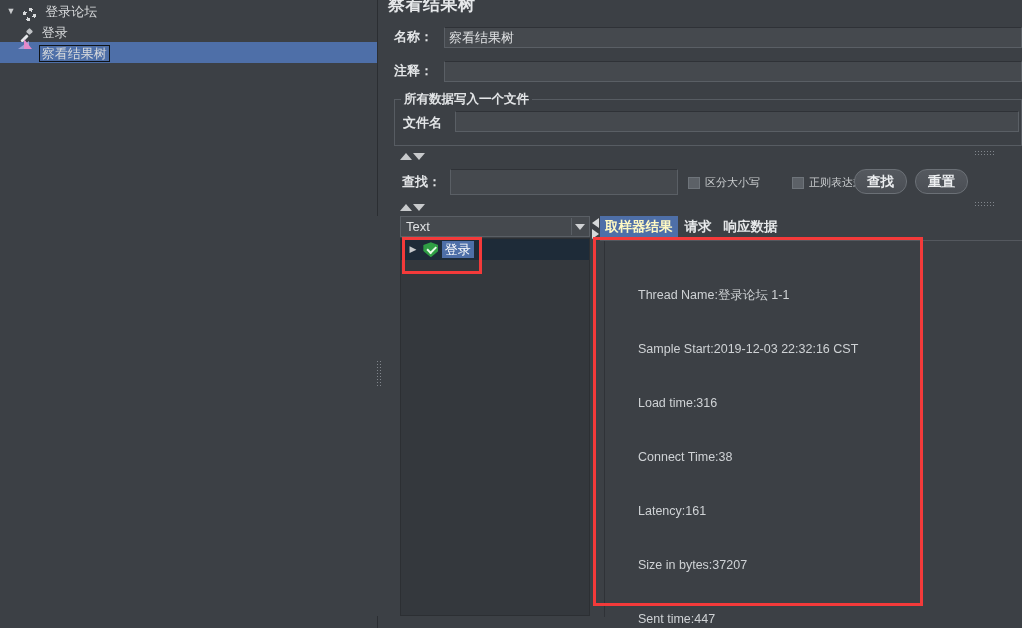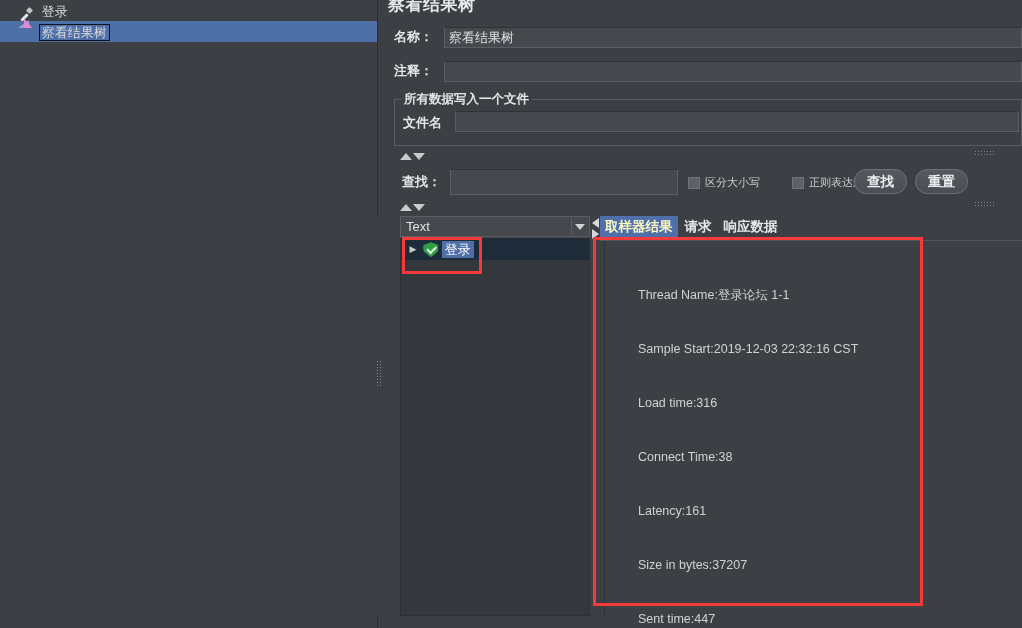--- a/index.html
+++ b/index.html
@@ -161,20 +161,25 @@
   
   .vline{position:absolute;width:1px;background:#2f3237;}
 </style>
 </head>
 <body>
 
 <div id="app">
 
   <div class="tree-panel">
 
+    <div class="tree-row">
+      <span class="tw">▼</span>
+      <span class="ticon"><span class="ico-gear"></span></span>
+      <span class="tlabel">登录论坛</span>
+    </div>
 
     <div class="tree-row indent1">
       <span class="ticon"><span class="ico-pipette"></span></span>
       <span class="tlabel">登录</span>
     </div>
 
     <div class="tree-row indent2 selected">
       <span class="ticon"><span class="ico-chart"></span></span>
       <span class="tlabel">察看结果树</span>
     </div>

